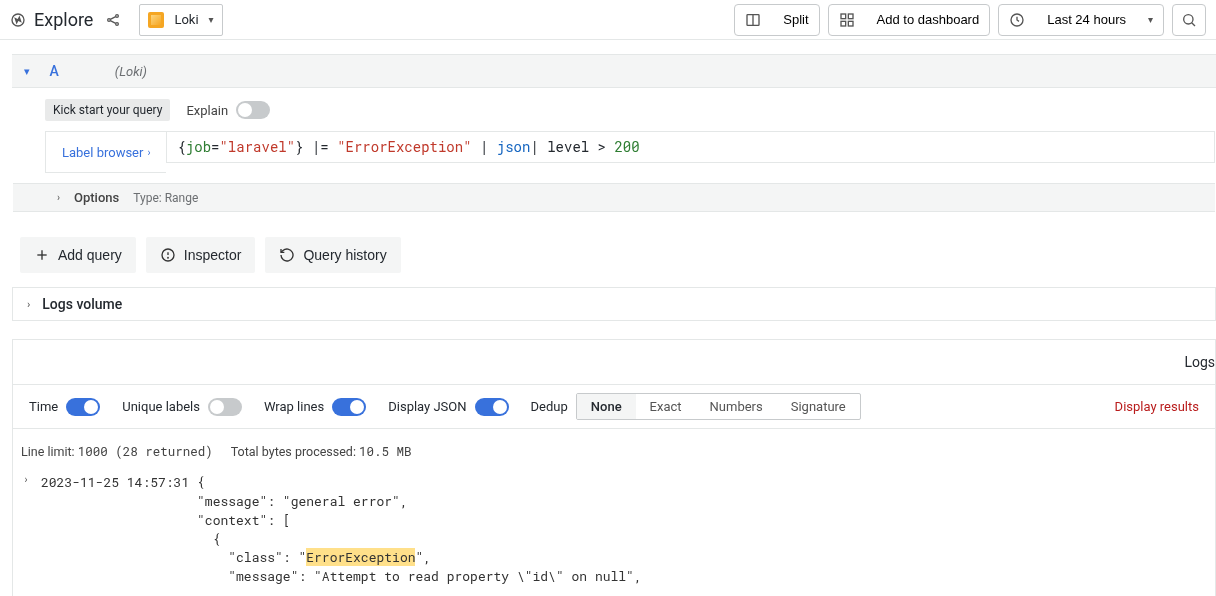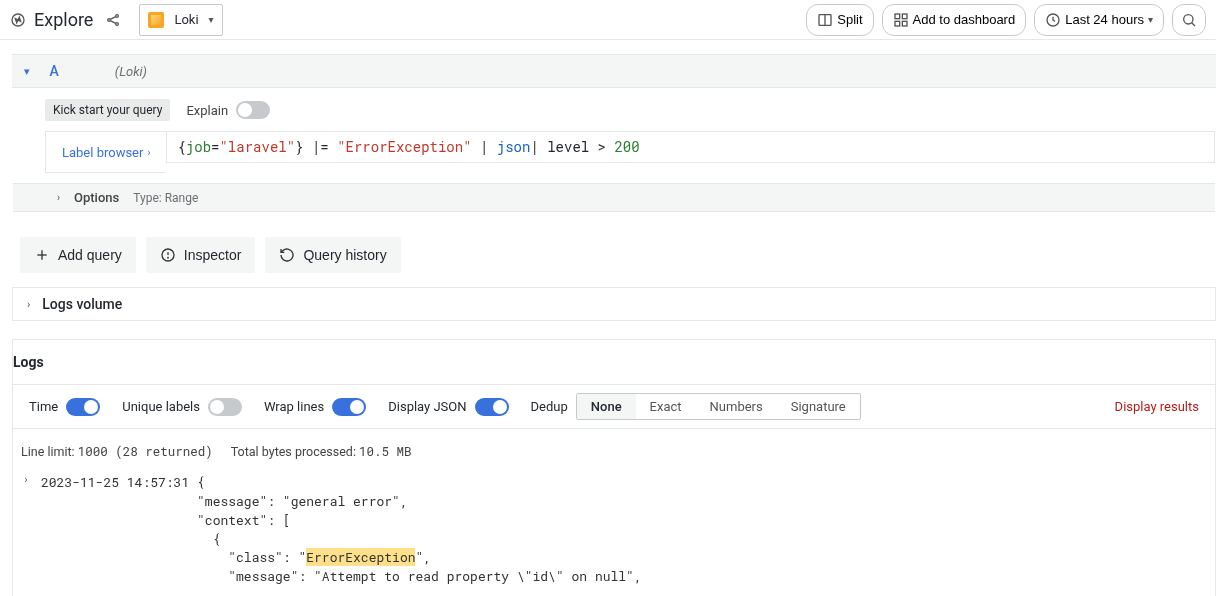--- a/index.html
+++ b/index.html
@@ -26,22 +26,22 @@
   display: flex; align-items:center; gap:10px;
   border:1px solid #c7cacc; border-radius:2px;
   padding: 4px 8px; margin-left: 10px;
   height: 32px;
   font-size:13px;
 }
 .ds-logo { width:16px; height:16px; display:inline-block; background:#f5a623; border-radius:2px; position:relative;}
 .ds-logo::after{content:""; position:absolute; inset:3px; background:linear-gradient(135deg,#fdd57e,#f5a623);}
 .spacer { flex:1; }
 .tbtn {
-  display:flex; align-items:center; gap:4px;
-  border:1px solid #c7cacc; border-radius:12px;
+  display:flex; align-items:center; gap:22px;
+  border:1px solid #c7cacc; border-radius:4px;
   padding: 0 10px; height:32px;
   font-size:13px; background:#fff; cursor:pointer;
 }
 .tbtn svg { width:16px; height:16px; }
 .chevron-down{ font-size:10px; color:#555; }
 
 .query-area { padding: 0 0 0 12px;}
 .query-header {
   display:flex; align-items:center; gap:14px;
   background:#f4f5f5;
@@ -87,21 +87,21 @@
 
 .actions-row{ display:flex; gap:10px; margin:14px 0 14px 20px;}
 .abtn{ display:flex; align-items:center; gap:8px; background:#f4f5f5; border:none; border-radius:2px;
   padding:0 14px; height:36px; font-size:14px; color:#24292f; cursor:pointer;}
 .abtn svg{width:16px;height:16px;}
 
 .section-bar{ display:flex; align-items:center; gap:12px; border:1px solid #e4e7e7; margin:8px 0 0 12px; padding:8px 14px; font-size:14px;}
 .section-bar .ch{font-size:11px; color:#555;}
 
 .logs-panel{ border:1px solid #e4e7e7; margin:18px 0 0 12px; padding:0 0 10px;}
-.logs-title{ text-align:left; font-weight:700; padding:14px 0; font-size:14px;}
+.logs-title{ text-align:right; font-weight:400; padding:14px 0; font-size:14px;}
 .logs-ctrl{ border:1px solid #e4e7e7; border-left:none; border-right:none; padding:8px 16px; display:flex; align-items:center; gap:22px; font-size:13px;}
 .ctrl{ display:flex; align-items:center; gap:8px;}
 .dedup-group{ display:flex; border:1px solid #c7cacc; border-radius:2px; overflow:hidden;}
 .dedup-group .opt{ padding:5px 14px; font-size:13px; color:#555; cursor:pointer;}
 .dedup-group .opt.active{ background:#f4f5f5; color:#24292f; font-weight:500;}
 .display-results{ margin-left:auto; font-size:13px; color:#b91c1c;}
 
 .meta-row{ display:flex; gap:18px; padding:14px 8px 10px; font-size:12.5px; color:#444; align-items:center; flex-wrap:wrap;}
 .meta-lbl{ color:#444;}
 .tag{ background:#eef0f0; color:#555; font-family:"Roboto Mono",Menlo,monospace; font-size:12px; padding:1px 5px; border-radius:2px; margin-left:4px;}

